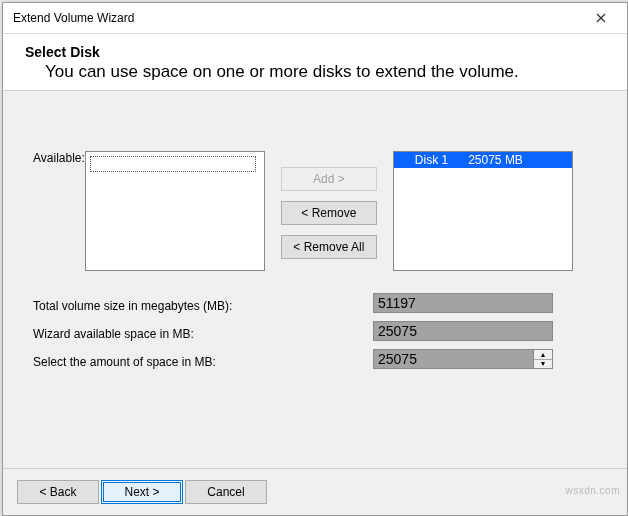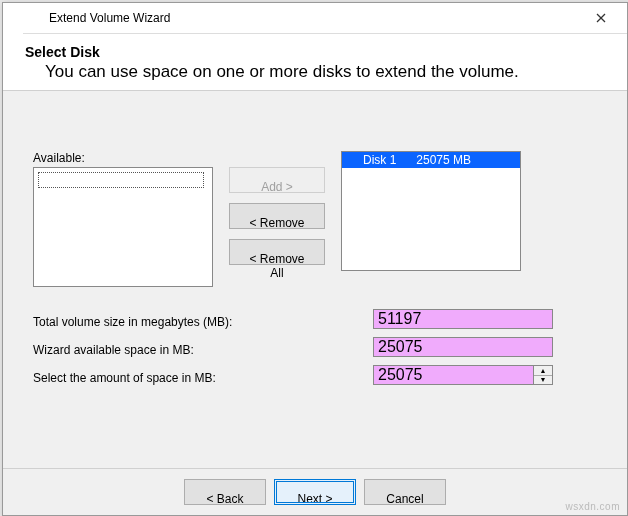--- a/index.html
+++ b/index.html
@@ -19,23 +19,22 @@
     box-shadow: 2px 2px 6px rgba(0,0,0,0.25);
     position: relative;
     display: flex;
     flex-direction: column;
   }
   .titlebar {
     height: 30px;
     display: flex;
     align-items: center;
     justify-content: space-between;
-    padding: 0 6px 0 26px;
+    padding: 0 6px 0 10px;
     border-bottom: 1px solid #ddd;
-    margin-left: 20px;
   }
   .titlebar .title {
     font-size: 12px;
   }
   .titlebar .close {
     width: 40px;
     height: 28px;
     display: flex;
     align-items: center;
     justify-content: center;
@@ -61,21 +60,21 @@
     background: #f0f0f0;
     border-top: 1px solid #d0d0d0;
     padding: 60px 30px 10px 30px;
     position: relative;
   }
   .lists {
     display: flex;
     align-items: flex-start;
     gap: 16px;
   }
-  .col { display:flex; flex-direction:column; }
+  .col { display:flex; }
   .col-label { margin-bottom:2px; }
   .listbox {
     width: 180px;
     height: 120px;
     background: #fff;
     border: 1px solid #888;
     box-sizing: border-box;
     overflow: hidden;
     font-size:12px;
   }
@@ -102,21 +101,21 @@
     gap:10px;
     margin-top:16px;
   }
   button.win {
     width: 96px;
     height: 24px;
     font-size:12px;
     background:#e1e1e1;
     border:1px solid #adadad;
     cursor:default;
-    padding:12px;
+    padding:4px;
   }
   button.win:disabled {
     color:#a0a0a0;
     background:#efefef;
     border:1px solid #cfcfcf;
   }
   button.win.focus {
     border:1px solid #0078d7;
     outline:1px solid #0078d7;
     outline-offset:-3px;
@@ -130,24 +129,24 @@
     align-items:flex-end;
     margin-bottom: 8px;
   }
   .field-row .label {
     flex: 0 0 340px;
   }
   .field-row input[type=text] {
     width: 180px;
     height: 20px;
     border:1px solid #888;
-    font-size:16px;
+    font-size:14px;
     padding: 1px 4px;
     box-sizing:border-box;
-    background:#f0abfc;
+    background:#a3a3a3;
   }
   .spinner-wrap {
     display:flex;
   }
   .spinner-wrap input {
     width:160px !important;
     border-right:none !important;
   }
   .spinner-btns {
     width:20px;
@@ -168,29 +167,29 @@
     border-bottom:1px solid #aaa;
     cursor:default;
   }
   .spinner-btns div:last-child{border-bottom:none;}
   .footer {
     height: 46px;
     border-top:1px solid #d0d0d0;
     background:#f0f0f0;
     display:flex;
     align-items:center;
-    justify-content:center;
+    justify-content:flex-start;
     padding:0 14px;
-    gap:8px;
+    gap:2px;
   }
   .footer button.win { width:82px; }
   .watermark {
     position:absolute;
     right:8px;
-    bottom:4px;
+    bottom:20px;
     font-size:10px;
     color:#bbb;
     letter-spacing:0.5px;
   }
 </style>
 </head>
 <body>
 
 <div class="window">
 

